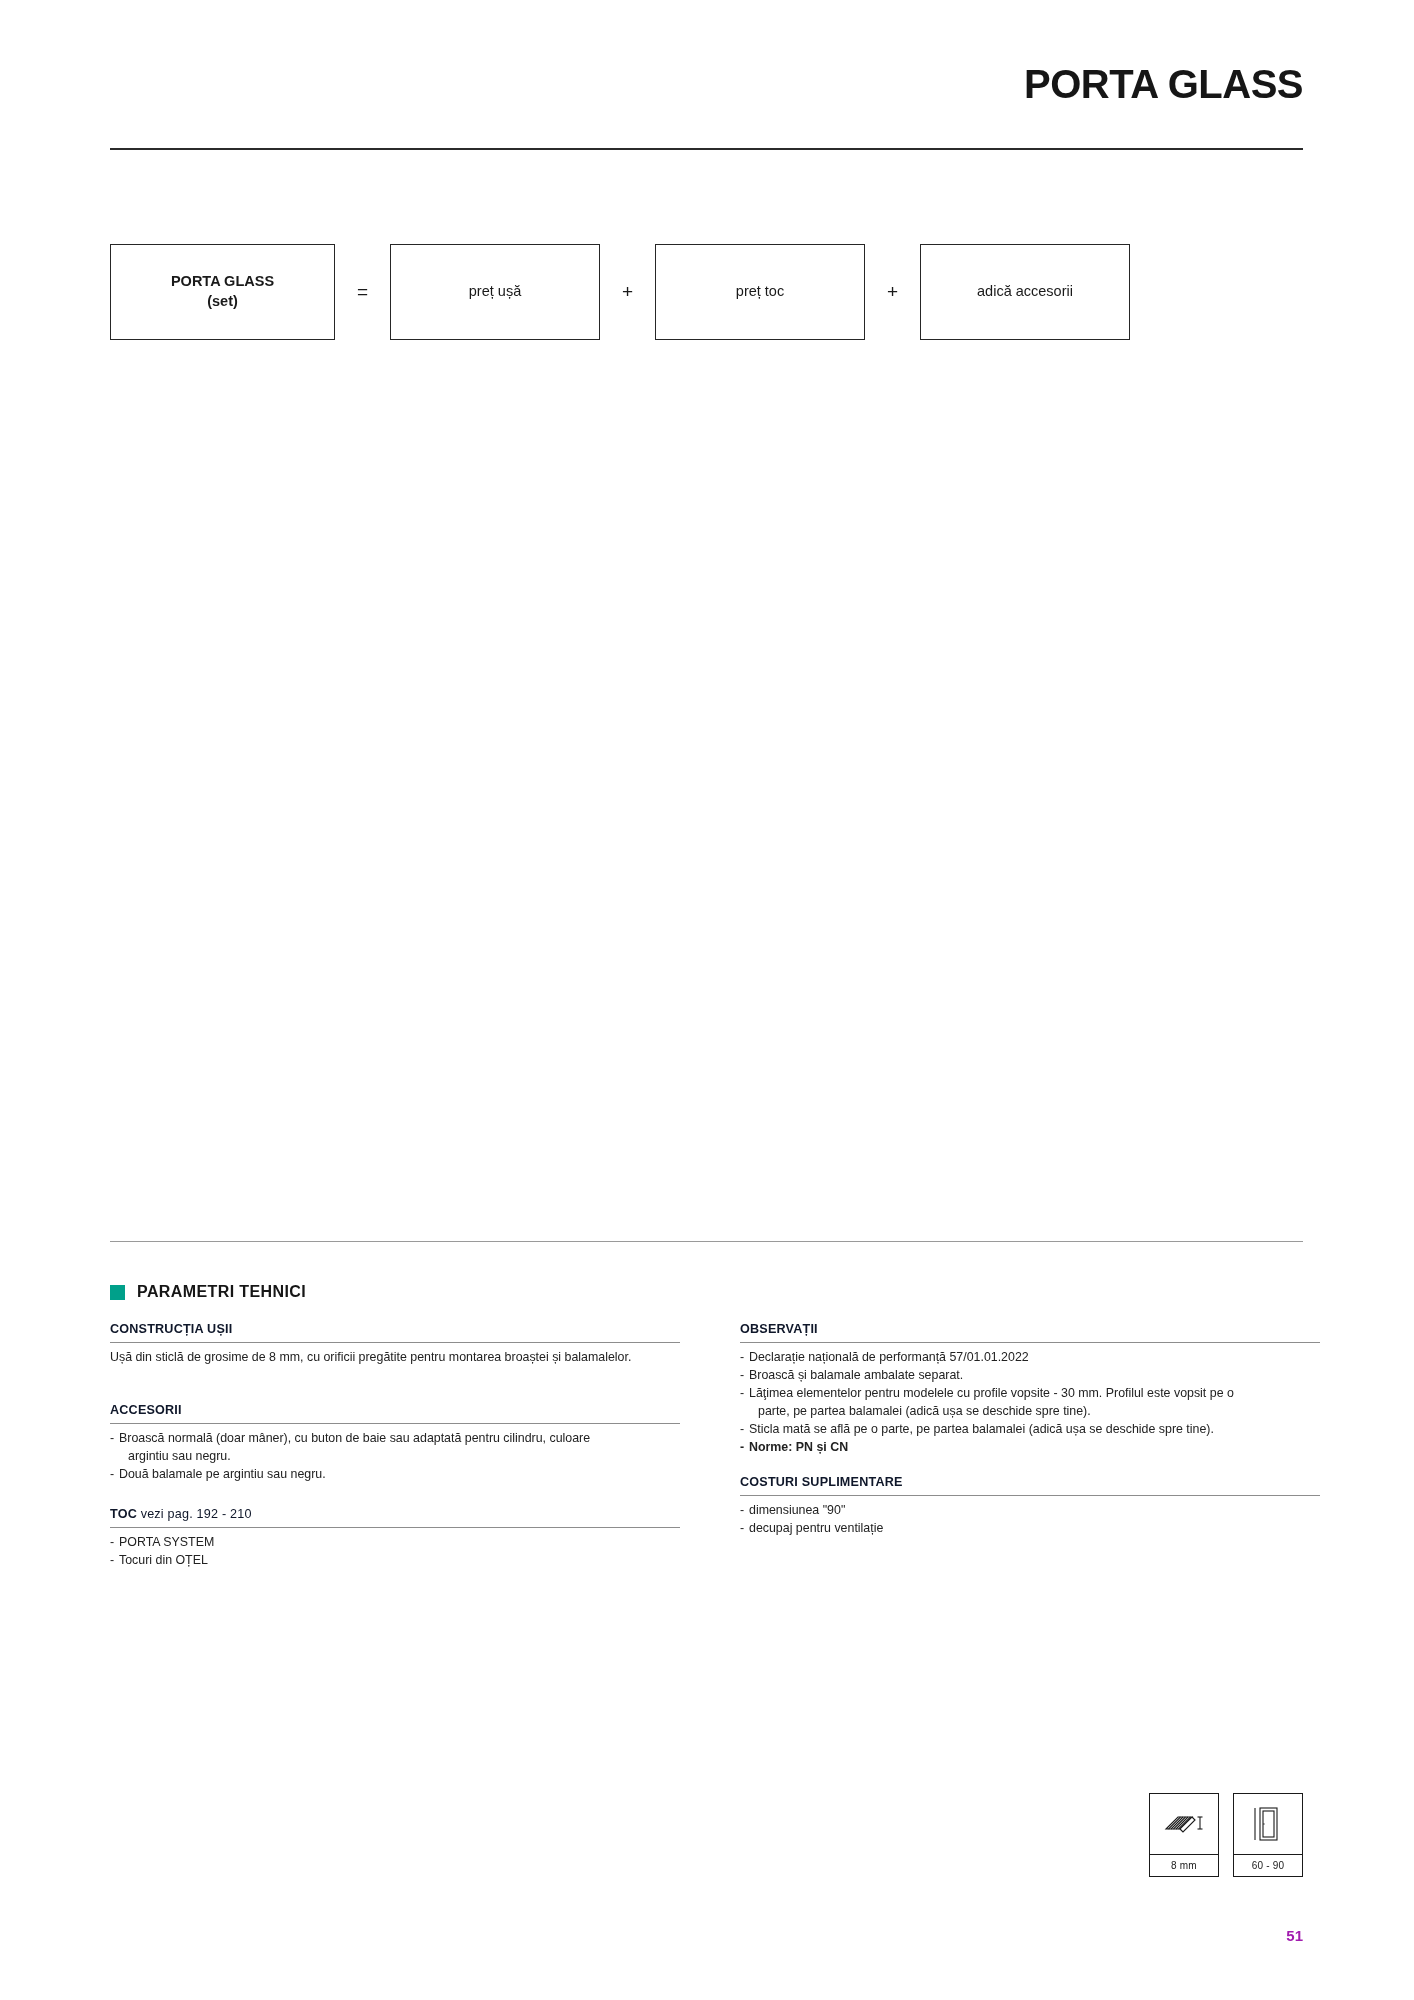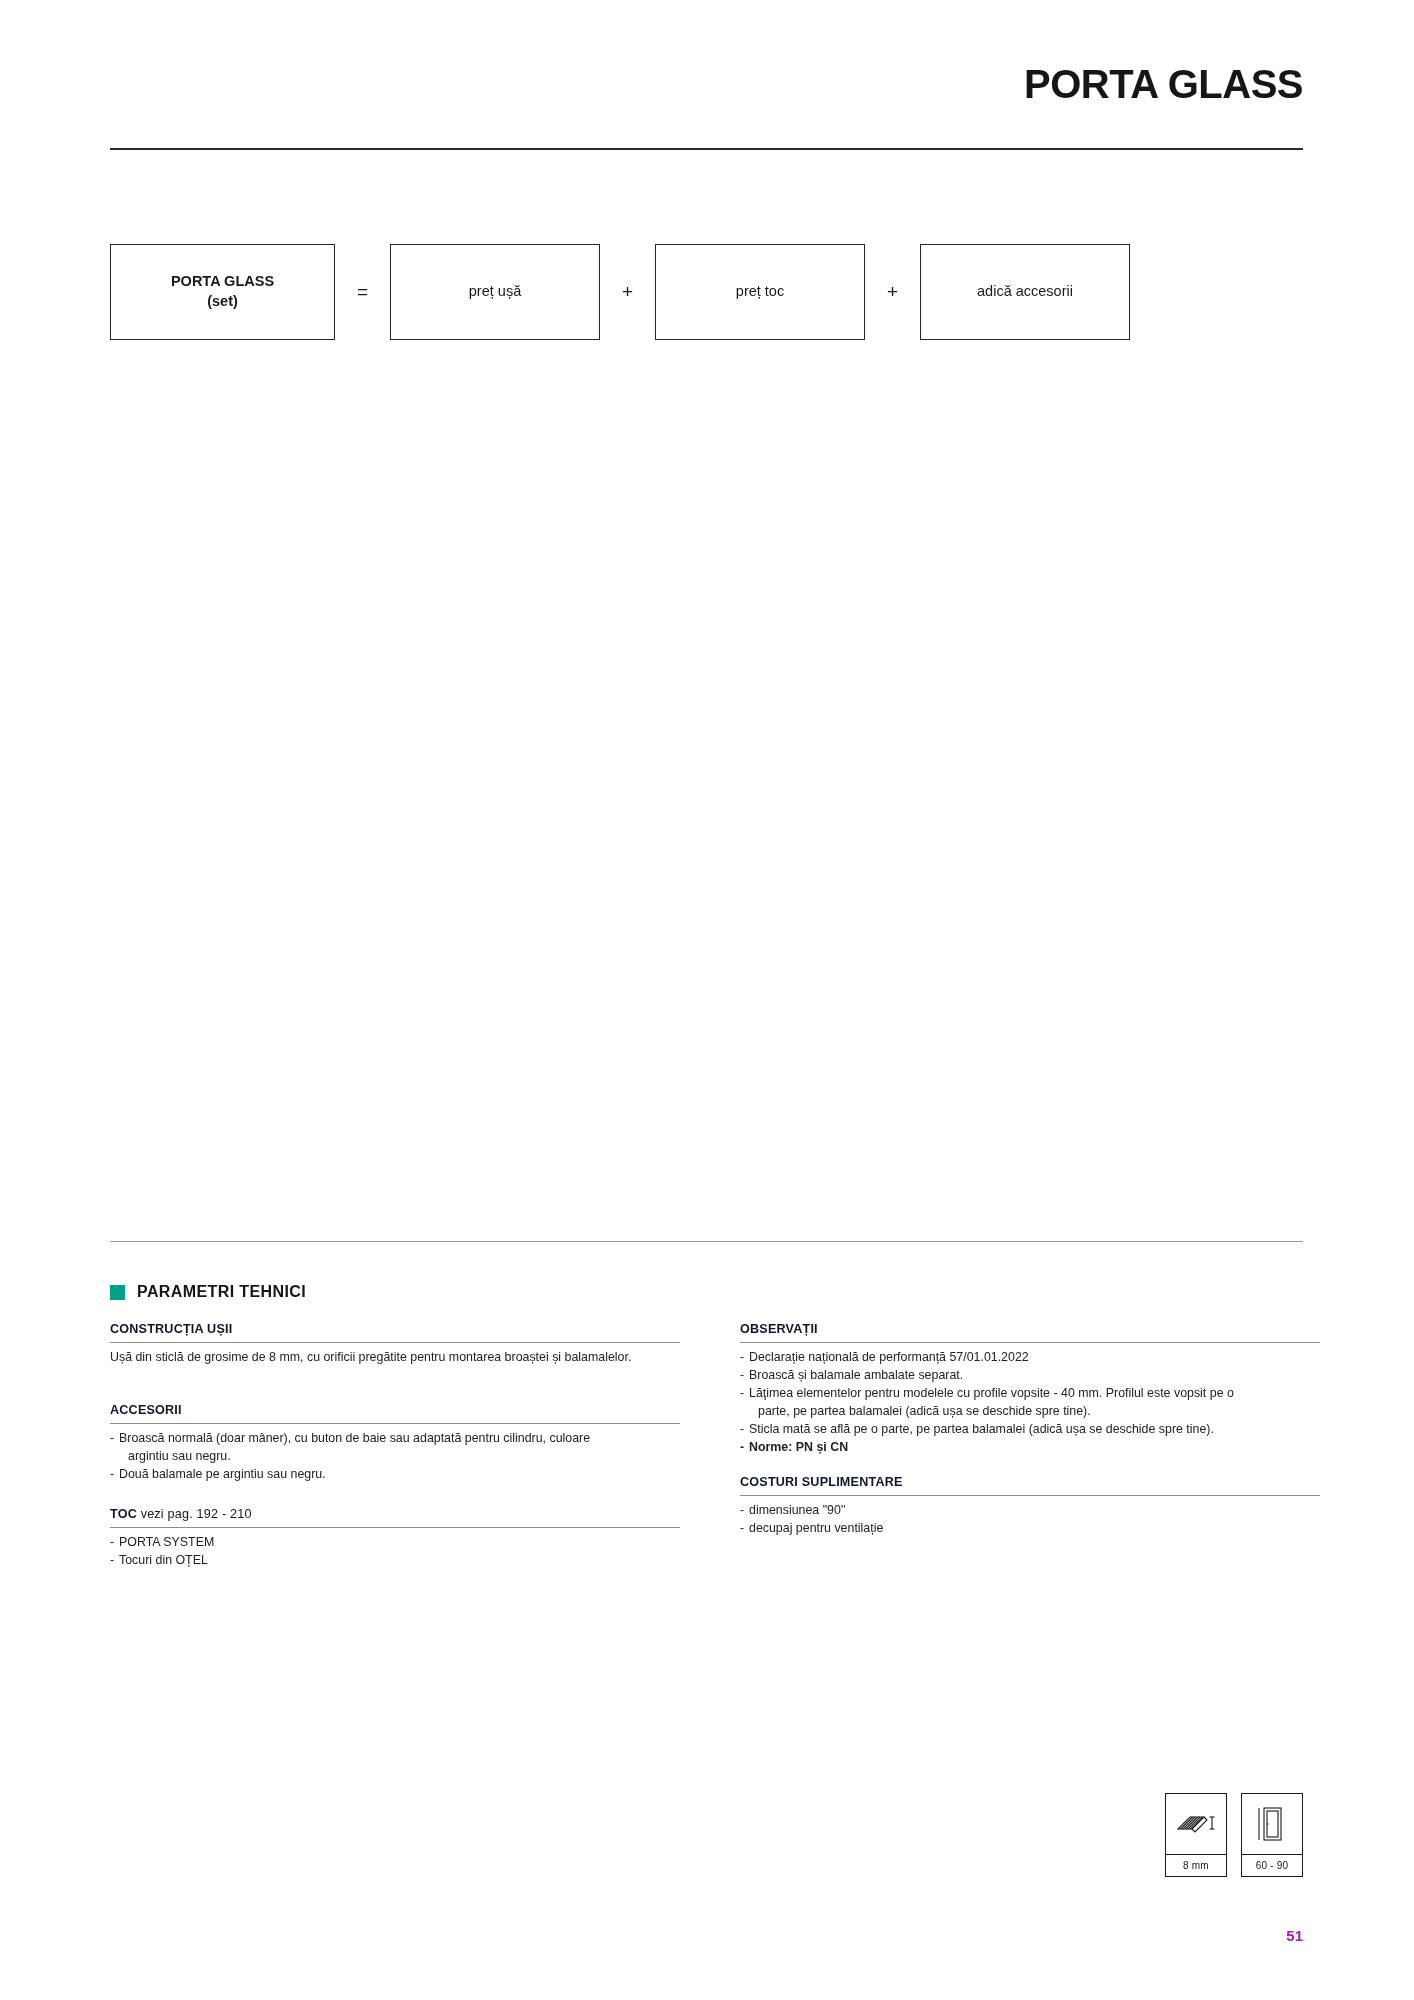--- a/index.html
+++ b/index.html
@@ -159,21 +159,21 @@
 
   
   .badges {
     position: absolute;
     right: 111px;
     top: 1793px;
     display: flex;
     gap: 14px;
   }
   .badge {
-    width: 62px;
+    width: 70px;
   }
   .badge .pic {
     border: 1.2px solid #1a1a1a;
     height: 62px;
     display: flex;
     align-items: center;
     justify-content: center;
     box-sizing: border-box;
   }
   .badge .cap {
@@ -253,21 +253,21 @@
   </ul>
 </div>
 
 <div class="col col-right">
 
   <div class="sec-title">OBSERVAȚII</div>
   <div class="sec-rule"></div>
   <ul class="dashlist">
     <li>Declarație națională de performanță 57/01.01.2022</li>
     <li>Broască și balamale ambalate separat.</li>
-    <li>Lăţimea elementelor pentru modelele cu profile vopsite - 40 mm. Profilul este vopsit pe o</li>
+    <li>Lăţimea elementelor pentru modelele cu profile vopsite - 30 mm. Profilul este vopsit pe o</li>
     <li class="cont">parte, pe partea balamalei (adică ușa se deschide spre tine).</li>
     <li>Sticla mată se află pe o parte, pe partea balamalei (adică ușa se deschide spre tine).</li>
     <li class="bold">Norme: PN și CN</li>
   </ul>
 
   <div class="gap-14"></div>
 
   <div class="sec-title">COSTURI SUPLIMENTARE</div>
   <div class="sec-rule"></div>
   <ul class="dashlist">

